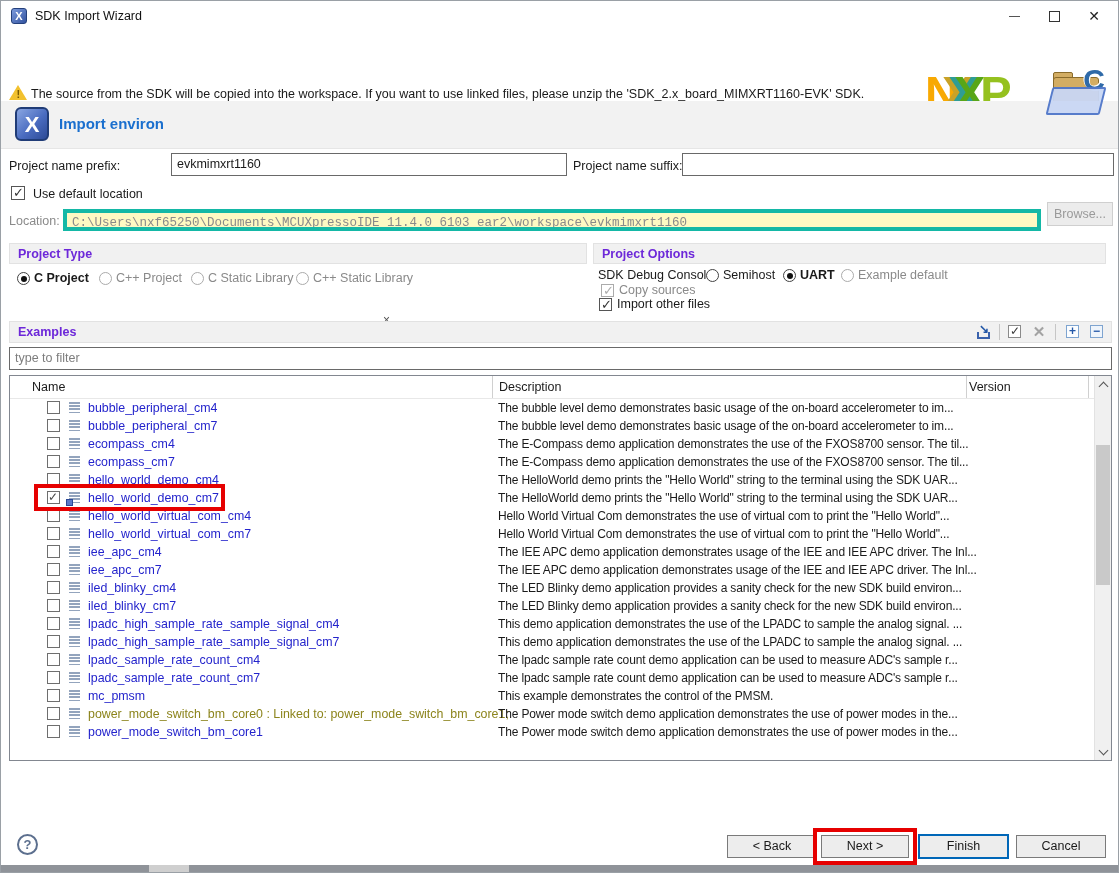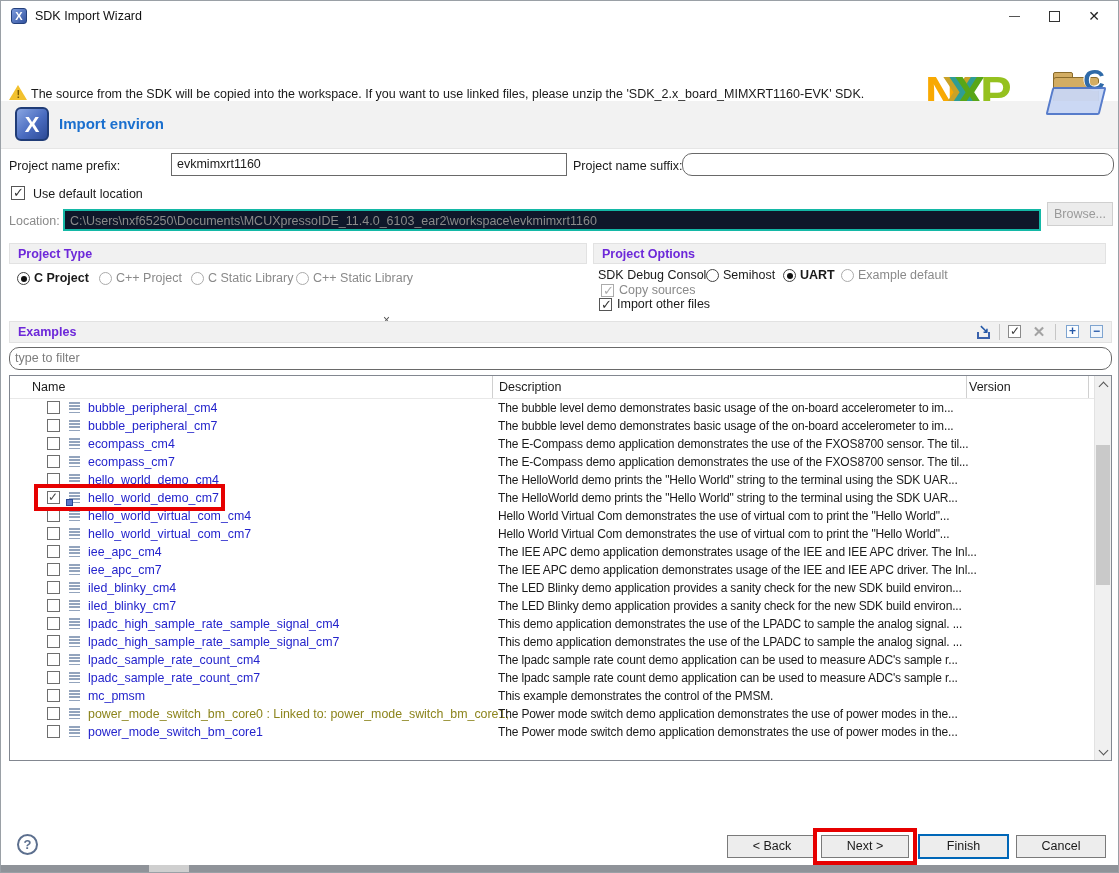--- a/index.html
+++ b/index.html
@@ -38,23 +38,23 @@
   
   .headband{position:absolute;left:0;top:100px;width:100%;height:48px;background:#f2f2f2;border-bottom:1px solid #e6e6e6;box-sizing:border-box;}
   .wizard-icon{position:absolute;left:14px;top:6px;width:34px;height:34px;border-radius:6px;
     background:linear-gradient(135deg,#8aa6e2 0%,#4a6cc0 55%,#2c4a96 100%);border:2px solid #203c77;
     color:#fff;font-weight:bold;font-size:22px;line-height:31px;text-align:center;box-sizing:border-box;}
   .headband .htitle{position:absolute;left:58px;top:14px;font-size:15px;font-weight:bold;color:#1a6fce;}
 
   
   .field-label{position:absolute;font-size:12.5px;color:#1a1a1a;}
   .tinput{position:absolute;border:1px solid #696969;background:#fff;font-size:12.5px;height:23px;box-sizing:border-box;padding:0 18px 0 5px;line-height:21px;}
-  .tinput.empty{padding-right:5px;border-radius:10px;}
+  .tinput.empty{padding-right:5px;}
   .clear-x{position:absolute;font-size:12px;color:#555;top:4px;}
-  .dis-input{position:absolute;border:2px solid #14b8a6;background:#0f172a;color:#8a8a8a;font-size:12.5px;height:22px;box-sizing:border-box;padding:0 5px;line-height:20px;overflow:hidden;white-space:nowrap;}
+  .dis-input{position:absolute;border:4px solid #14b8a6;background:#fef9c3;color:#8a8a8a;font-size:12.5px;height:22px;box-sizing:border-box;padding:0 5px;line-height:20px;overflow:hidden;white-space:nowrap;font-family:Liberation Mono, monospace;}
   .btn{position:absolute;background:#ededed;border:1px solid #7a7a7a;font-size:12.5px;text-align:center;box-sizing:border-box;font-family:"Liberation Sans",sans-serif;}
   .btn.disabled{background:#ececec;border:1px solid #cfcfcf;color:#9a9a9a;}
 
   
   .cb{display:inline-block;width:14px;height:14px;border:1px solid #555;background:#fff;box-sizing:border-box;position:relative;}
   .cb.on::after{content:"\2713";position:absolute;left:1px;top:-2px;font-size:13px;color:#333;}
   .cb.dis{border-color:#ababab;}
   .cb.dis.on::after{color:#ababab;}
   .cb.small{width:13px;height:13px;}
   .radio{display:inline-block;width:13px;height:13px;border:1px solid #424242;border-radius:50%;background:#fff;box-sizing:border-box;position:relative;}

